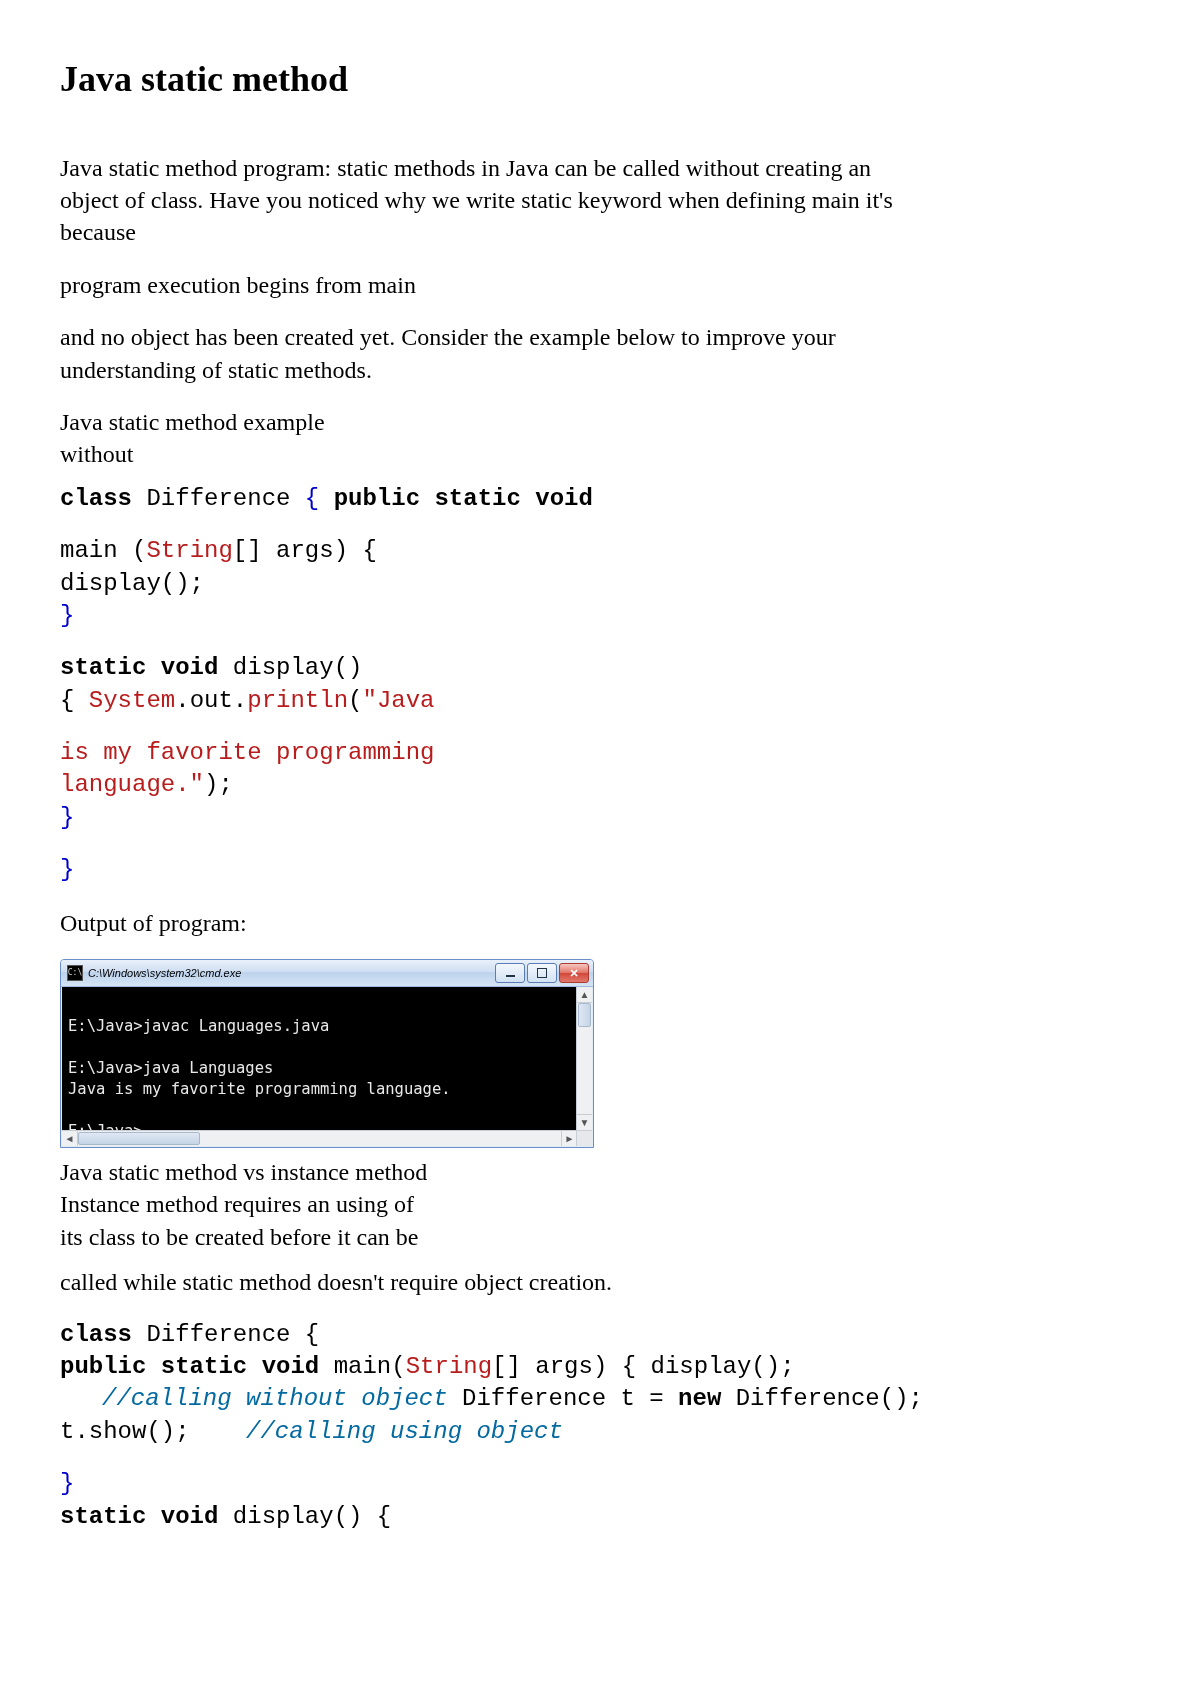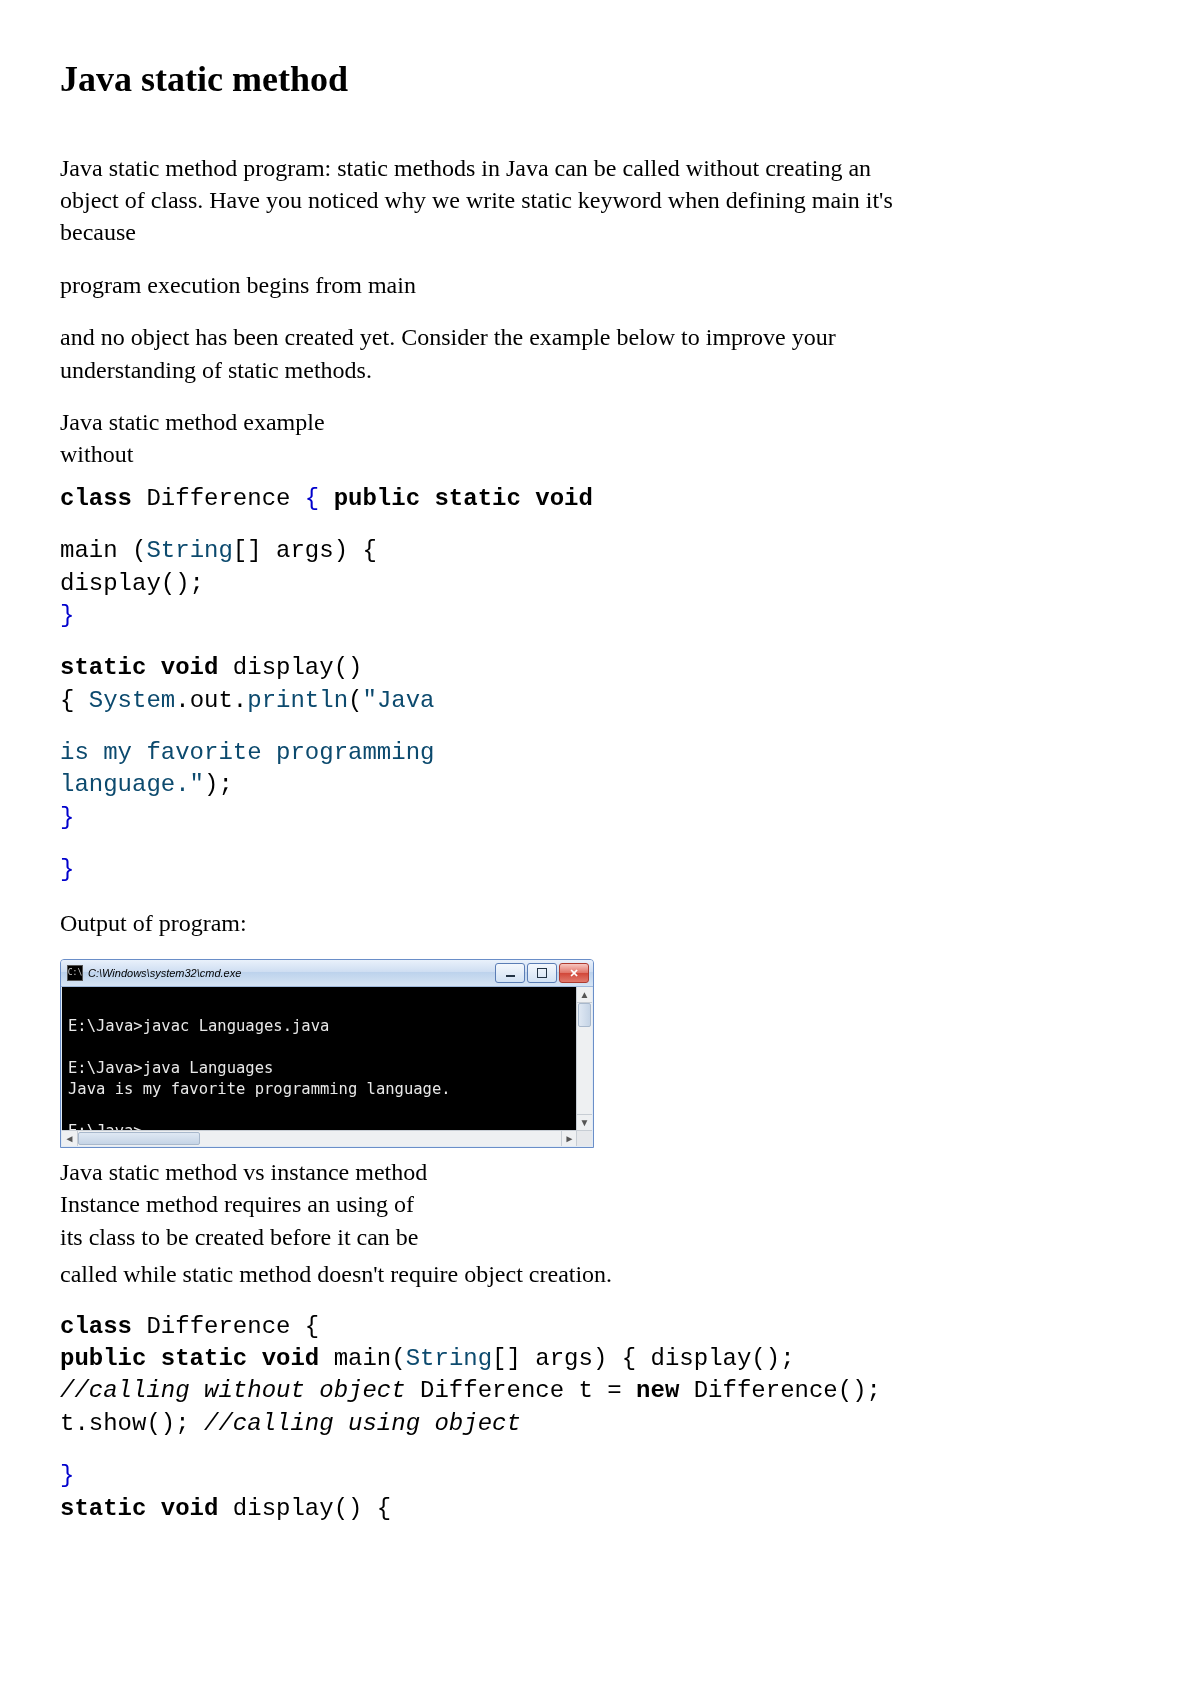--- a/index.html
+++ b/index.html
@@ -30,23 +30,23 @@
     max-width: 400px;
   }
   .code {
     font-family: "Courier New", Courier, monospace;
     font-size: 24px;
     line-height: 1.35;
     margin: 0 0 20px 0;
     white-space: pre-wrap;
   }
   .code .b { font-weight: bold; }
-  .code .blue { color: #0c4a6e; } 
+  .code .blue { color: #b91c1c; } 
   .code .br { color: #0000cc; } 
-  .code .i { font-style: italic; color: #000000; }
+  .code .i { font-style: italic; color: #0369a1; margin-left: 42px; }
 
   .output-caption {
     margin-top: 40px;
     margin-bottom: 4px;
   }
 
   
   .cmd-window {
     width: 532px;
     height: 187px;
@@ -225,21 +225,21 @@
     <div class="dnarr">▼</div>
   </div>
   <div class="hscroll">
     <div class="lfarr">◄</div>
     <div class="hthumb"></div>
     <div class="rtarr">►</div>
   </div>
   <div class="corner"></div>
 </div>
 
-<p class="body-text" style="margin-bottom:5px; max-width:420px">
+<p class="body-text" style="margin-bottom:13px; max-width:420px">
   <span>Java static method vs instance method</span><br>
   <span>Instance method requires an using of</span><br>
   <span>its class to be created before it can be</span>
 </p>
 <p class="body-text">called while static method doesn't require object creation.</p>
 
 <div class="code"><span class="b">class</span><span> Difference {</span>
 <span class="b">public static void</span><span> main(</span><span class="blue">String</span><span>[] args) { display();</span>
 <span class="i">//calling without object</span><span> Difference t = </span><span class="b">new</span><span> Difference();</span>
 <span>t.show(); </span><span class="i">//calling using object</span></div>

